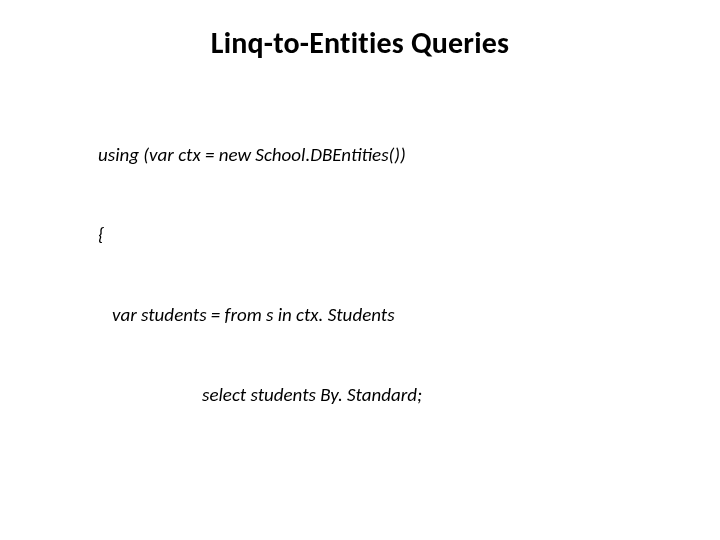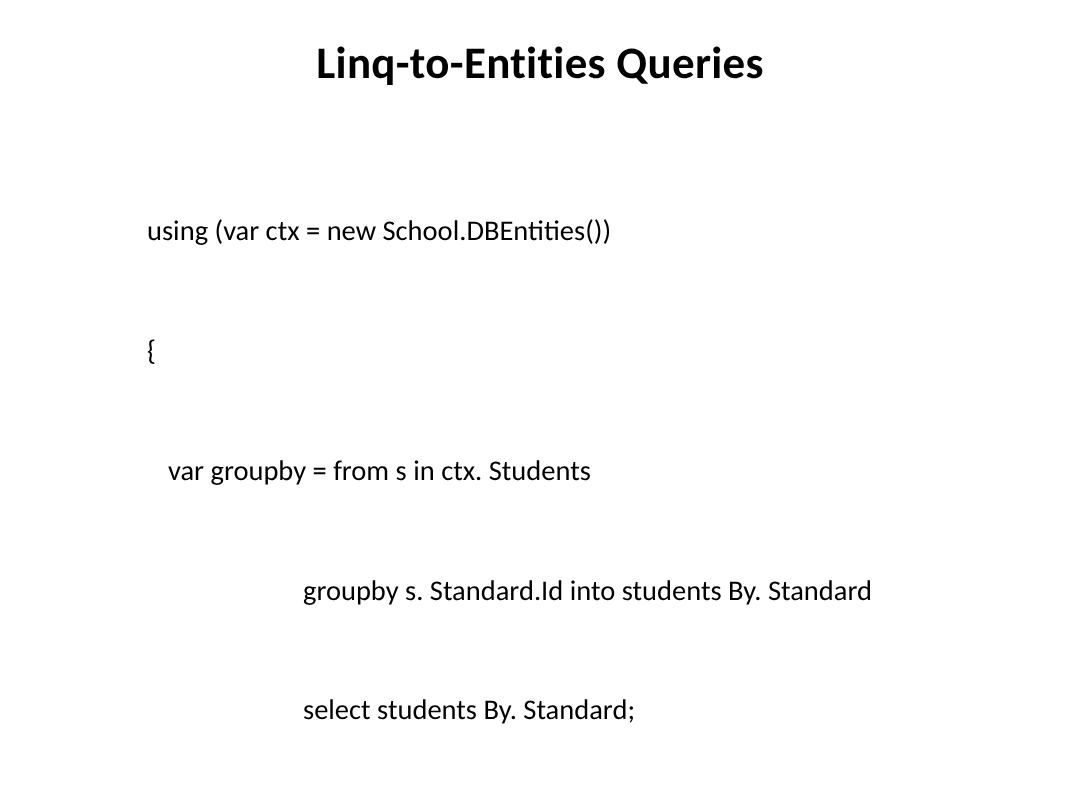--- a/index.html
+++ b/index.html
@@ -25,21 +25,21 @@
     font-weight: 400;
   }
   .code {
     margin-top: 24px;
     padding-left: 24px;
     font-size: 19px;
     line-height: 1.4;
     white-space: pre;
     font-family: Calibri, "Segoe UI", Arial, sans-serif;
   }
-  .code .line { display: block; }
+  .code .line { display: block; font-style: italic; }
   .code .i1 { padding-left: 14px; }
   .code .i2 { padding-left: 104px; }
   .page-num {
     position: absolute;
     right: 18px;
     bottom: 14px;
     font-size: 11px;
     color: #8a8a8a;
   }
 </style>
@@ -48,21 +48,20 @@
 
 <div class="slide">
 
   <h1 class="title">Linq-to-Entities Queries</h1>
 
   <div class="body">
 
     <div class="code">
       <span class="line">using (var ctx = new School.DBEntities())</span>
       <span class="line">{</span>
-      <span class="line i1">var groupby = from s in ctx. Students</span>
-      <span class="line i2">groupby s. Standard.Id into students By. Standard</span>
+      <span class="line i1">var students = from s in ctx. Students</span>
       <span class="line i2">select students By. Standard;</span>
       
     </div>
   </div>
 
   <div class="page-num">15</div>
 </div>
 
 </body></html>

